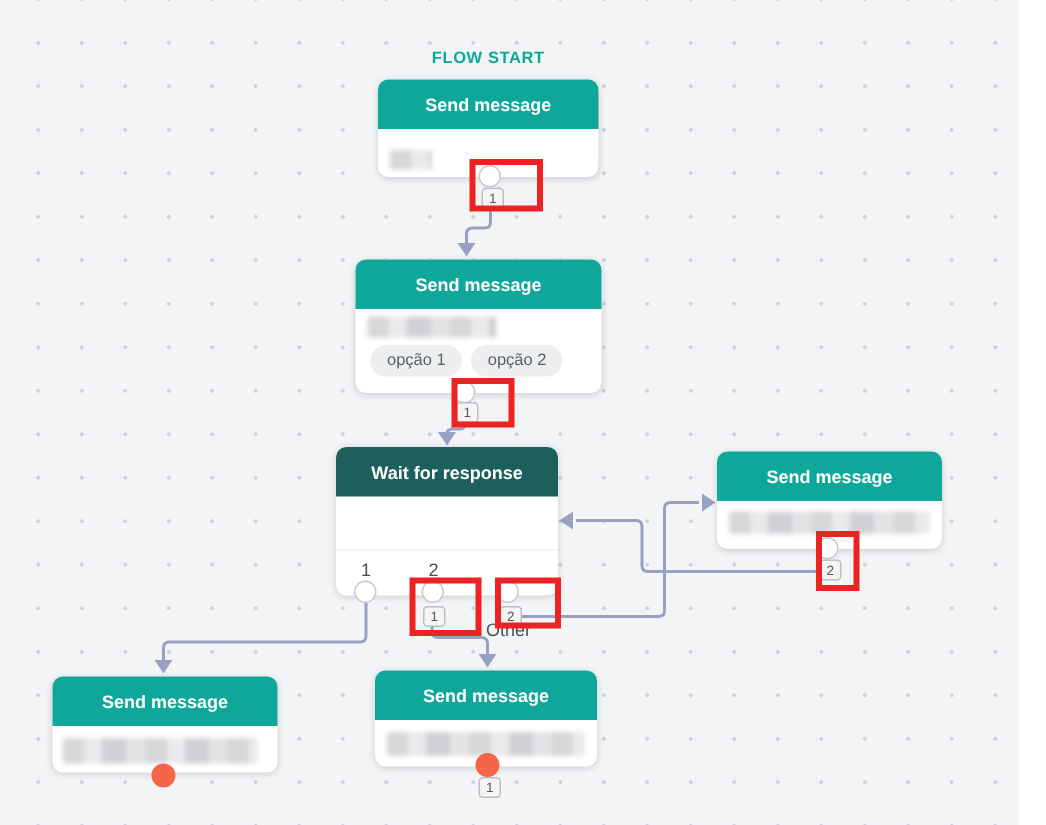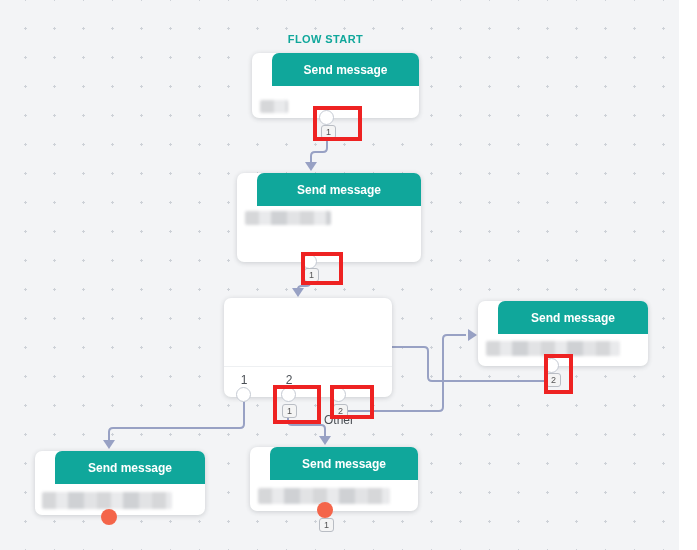--- a/index.html
+++ b/index.html
@@ -7,21 +7,21 @@
     position:relative;width:679px;height:550px;overflow:hidden;
     font-family:"Liberation Sans",sans-serif;
     background-color:#f3f4f6;
     background-image:radial-gradient(circle,#cdd1d7 1.2px,rgba(0,0,0,0) 1.4px);
     background-size:29px 29px;background-position:11px 14px;
   }
   .flow-start{position:absolute;left:252px;top:33px;width:147px;text-align:center;
     color:#10a79b;font-weight:bold;font-size:11px;letter-spacing:.4px;z-index:2;}
   .wires{position:absolute;left:0;top:0;z-index:1;}
   .node{position:absolute;background:#fff;border-radius:7px;z-index:2;
-    box-shadow:0 1px 5px rgba(40,50,60,.20);padding-left:20px;}
+    box-shadow:0 1px 5px rgba(40,50,60,.20);}
   .node-header{height:33px;border-radius:7px 7px 0 0;background:#10a79b;color:#fff;
     font-weight:bold;font-size:12px;display:flex;align-items:center;justify-content:center;}
   .node-header.dark{background:#1d605b;}
   .blurbar{position:absolute;border-radius:2px;filter:blur(1.6px);
     background:repeating-linear-gradient(90deg,#d6d7d9 0 14px,#e9eaec 14px 26px,#cfd1d4 26px 42px,#e2e3e5 42px 55px);}
   .pill-row{position:absolute;left:10px;top:57px;display:flex;gap:6px;}
   .pill{background:#edeef0;border:none;border-radius:13px;color:#5a5f64;font-size:11px;
     padding:4px 11px;font-family:inherit;line-height:13px;}
   .wait-body{position:absolute;left:0;top:40px;width:100%;text-align:center;
     font-size:12px;color:#3f4449;}
@@ -66,23 +66,30 @@
       <span>Send message</span>
     </div>
     <div class="blurbar" style="left:8px;top:47px;width:28px;height:13px;"></div>
   </div>
 
   <div class="node" style="left:237px;top:173px;width:164px;height:89px;">
     <div class="node-header">
       <span>Send message</span>
     </div>
     <div class="blurbar" style="left:8px;top:38px;width:86px;height:14px;"></div>
+    <div class="pill-row">
+      <button class="pill">opção 1</button>
+      <button class="pill">opção 2</button>
+    </div>
   </div>
 
   <div class="node" style="left:224px;top:298px;width:148px;height:99px;">
+    <div class="node-header dark">
+      <span>Wait for response</span>
+    </div>
     <div class="out-row">
       <span class="out-label" style="left:12px;width:16px;">1</span>
       <span class="out-label" style="left:57px;width:16px;">2</span>
       <span class="out-label" style="left:94px;width:42px;margin-top:40px;">Other</span>
     </div>
   </div>
 
   <div class="node" style="left:478px;top:301px;width:150px;height:65px;">
     <div class="node-header">
       <span>Send message</span>

